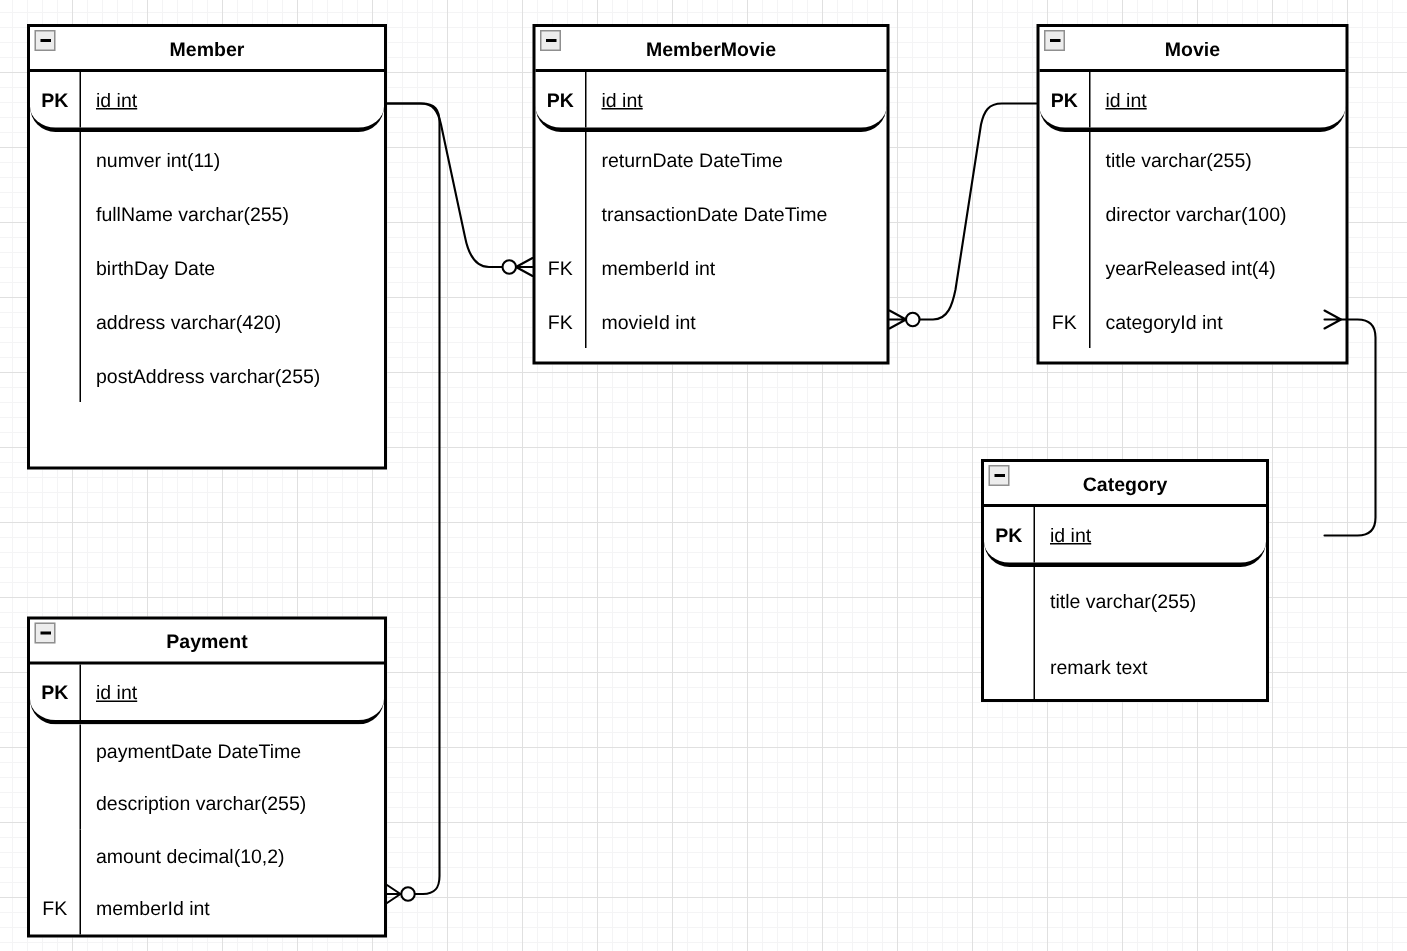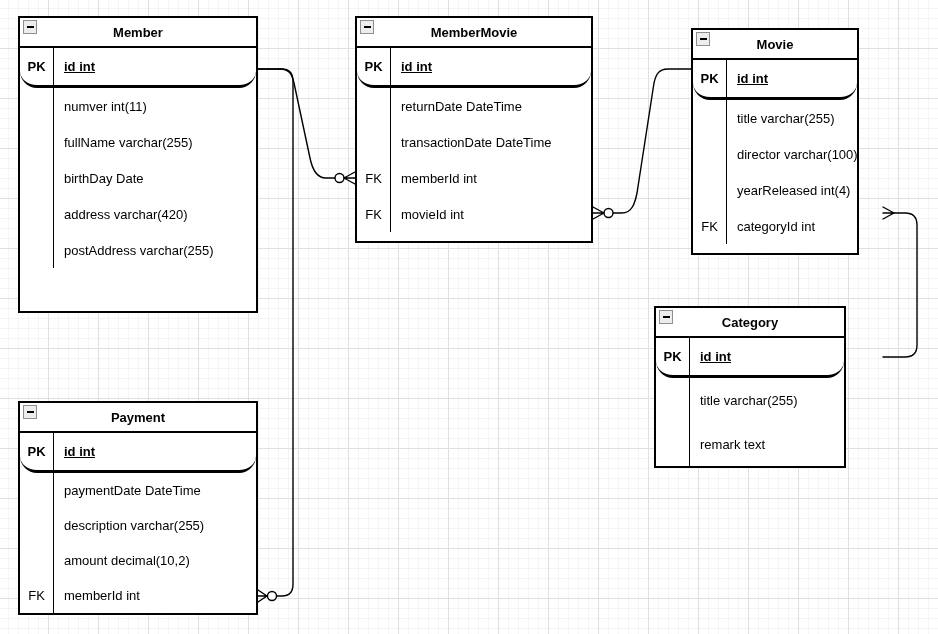--- a/index.html
+++ b/index.html
@@ -18,23 +18,23 @@
       linear-gradient(to bottom,#f4f4f5 1px,transparent 1px);
     background-size:50px 50px,50px 50px,10px 10px,10px 10px;
     background-position:-2px -2px;
   }
   .tbl{
     position:absolute;box-sizing:border-box;background:#fff;
     border:2px solid #000;display:flex;flex-direction:column;
   }
   #t-member     {left:18px; top:16px;  width:240px;height:297px}
   #t-membermovie{left:355px;top:16px;  width:238px;height:227px}
-  #t-movie      {left:691px;top:28px;  width:168px;height:227px}
+  #t-movie      {left:691px;top:16px;  width:208px;height:227px}
   #t-category   {left:654px;top:306px; width:192px;height:162px}
-  #t-payment    {left:18px; top:401px; width:240px;height:214px}
+  #t-payment    {left:18px; top:411px; width:240px;height:214px}
 
   .title{
     flex:0 0 28px;border-bottom:2px solid #000;position:relative;
     display:flex;align-items:center;justify-content:center;
     font-weight:bold;font-size:13px;text-align:center;
   }
   .collapse{
     position:absolute;left:3px;top:2px;width:12px;height:12px;
     background:#ededed;border:1px solid #8f8f8f;box-sizing:content-box;
     display:flex;align-items:center;justify-content:center;cursor:pointer;
@@ -49,21 +49,21 @@
   .key{
     flex:0 0 33px;border-right:1px solid #000;
     display:flex;align-items:center;justify-content:center;
     font-size:13px;
   }
   .name{
     flex:1 1 auto;display:flex;align-items:center;
     padding-left:10px;font-size:13px;white-space:nowrap;overflow:hidden;
   }
   .pk-row .key{font-weight:bold}
-  .pk-row .name{font-weight:bold;text-decoration:underline}
+  .pk-row .name{font-weight:normal;text-decoration:underline}
   .spacer{flex:1 1 auto}
 
   #edges{position:absolute;left:0;top:0;pointer-events:none;}
   .edge{stroke:#000;stroke-width:1.4;fill:none;stroke-linejoin:round;stroke-linecap:round;}
   .zero-circle{stroke:#000;stroke-width:1.4;fill:#fff;}
 </style>
 </head>
 <body>
 
 <div id="canvas">

